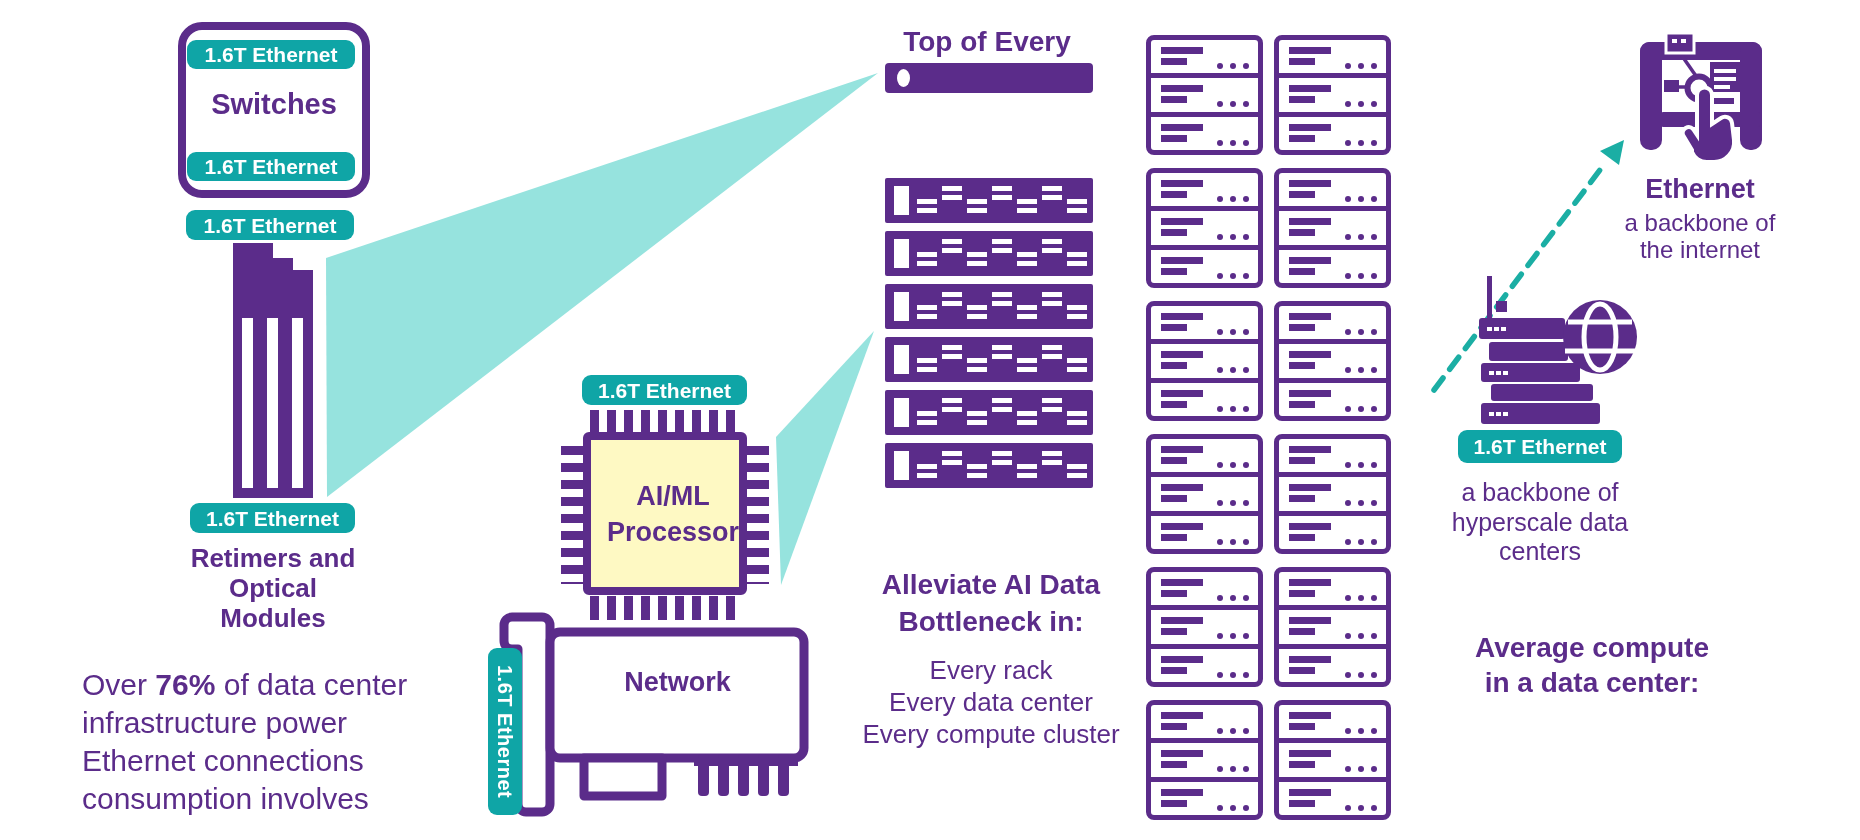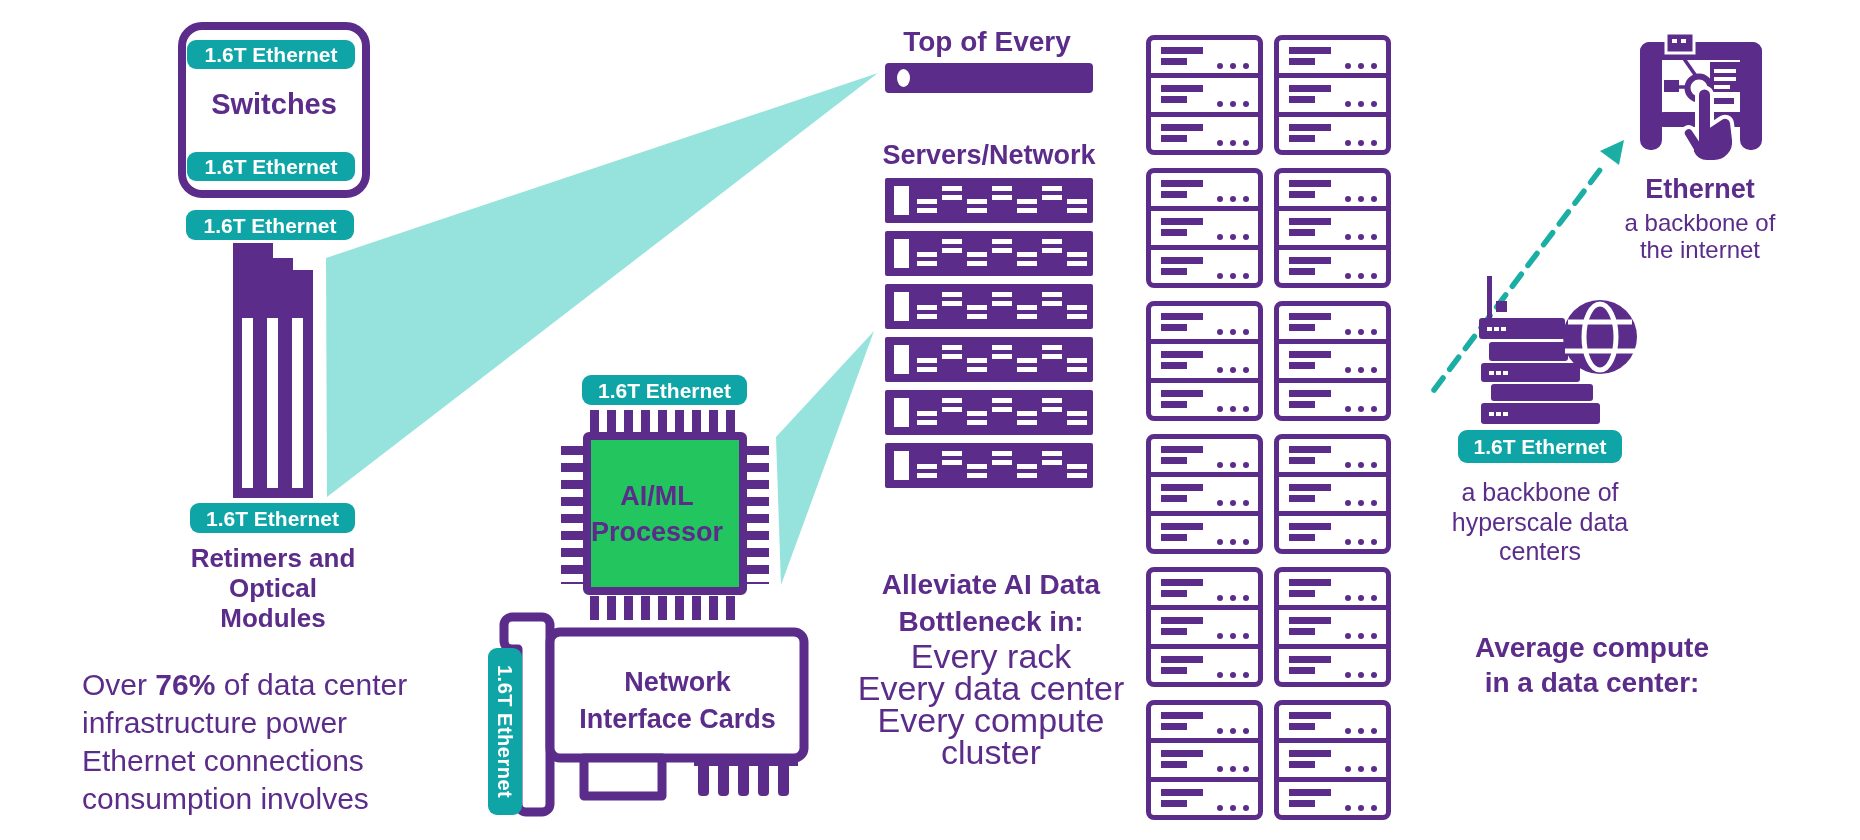--- a/index.html
+++ b/index.html
@@ -10,21 +10,21 @@
   .bold{font-weight:700;}
   .center{text-align:center;}
   .badge{position:absolute;background:#0FA5A6;color:#fff;font-weight:700;font-size:21px;
          border-radius:9px;display:flex;align-items:center;justify-content:center;line-height:1;}
   .badge-vert{writing-mode:vertical-rl;text-orientation:mixed;font-size:20px;letter-spacing:.5px;}
   
   .switch-box{left:178px;top:22px;width:192px;height:176px;border:8px solid #5B2C8A;
               border-radius:24px;box-sizing:border-box;background:#fff;}
   
   .chip-body{left:583px;top:432px;width:164px;height:163px;border:8px solid #5B2C8A;border-radius:6px;
-             box-sizing:border-box;background:#22c55e;display:flex;flex-direction:column;align-items:flex-start;justify-content:center;}
+             box-sizing:border-box;background:#fef9c3;display:flex;flex-direction:column;align-items:flex-end;justify-content:center;}
   .pins-top{left:590px;top:410px;width:152px;height:24px;
             background:repeating-linear-gradient(90deg,#5B2C8A 0 9px,rgba(0,0,0,0) 9px 17px);}
   .pins-bottom{left:590px;top:596px;width:152px;height:24px;
             background:repeating-linear-gradient(90deg,#5B2C8A 0 9px,rgba(0,0,0,0) 9px 17px);}
   .pins-left{left:561px;top:446px;width:24px;height:138px;
             background:repeating-linear-gradient(180deg,#5B2C8A 0 9px,rgba(0,0,0,0) 9px 17px);}
   .pins-right{left:745px;top:446px;width:24px;height:138px;
             background:repeating-linear-gradient(180deg,#5B2C8A 0 9px,rgba(0,0,0,0) 9px 17px);}
   
   .tor-bar{left:885px;top:63px;width:208px;height:30px;background:#5B2C8A;border-radius:4px;}
@@ -185,29 +185,27 @@
   <div class="abs pins-right"></div>
   <div class="abs chip-body">
     <div class="ptext bold center" style="font-size:27px;line-height:36px">
       <div>AI/ML</div>
       <div>Processor</div>
     </div>
   </div>
 
   <div class="abs ptext bold center" style="left:560px;top:664px;width:235px;font-size:27px;line-height:37px">
     <div>Network</div>
-    <div>Interface Cards</div>
   </div>
   <div class="badge badge-vert" style="left:488px;top:648px;width:34px;height:167px">1.6T Ethernet</div>
 
   <div class="abs ptext bold center" style="left:856px;top:26px;width:262px;font-size:28px">Top of Every Switch</div>
   <div class="abs tor-bar"></div>
   <div class="abs tor-oval"></div>
 
-  <div class="abs ptext bold center" style="left:858px;top:140px;width:262px;font-size:27px">Servers/Network</div>
   <div class="abs" id="server-stack">
       <div class="server-bar" style="top: 0px;">
         <div class="server-slot"></div>
         <div class="server-dash" style="left: 32px; top: 21px;"></div>
         <div class="server-dash" style="left: 32px; top: 30px;"></div>
         <div class="server-dash" style="left: 57px; top: 8px;"></div>
         <div class="server-dash" style="left: 57px; top: 17px;"></div>
         <div class="server-dash" style="left: 82px; top: 21px;"></div>
         <div class="server-dash" style="left: 82px; top: 30px;"></div>
         <div class="server-dash" style="left: 107px; top: 8px;"></div>
@@ -304,21 +302,21 @@
         <div class="server-dash" style="left: 182px; top: 21px;"></div>
         <div class="server-dash" style="left: 182px; top: 30px;"></div>
       </div>
     </div>
 
   <div class="abs ptext center" style="left:836px;top:566px;width:310px">
     <div class="bold" style="font-size:28px;line-height:37px">
       <div>Alleviate AI Data</div>
       <div>Bottleneck in:</div>
     </div>
-    <div style="font-size:34px;line-height:32px;margin-top:0">
+    <div style="font-size:26px;line-height:32px;margin-top:14px">
       <div>Every rack</div>
       <div>Every data center</div>
       <div>Every compute cluster</div>
     </div>
   </div>
 
   <div class="abs" id="rack-area">
       <div class="rack-group" style="left: 0px; top: 0px;">
         <div class="rack-cell">
           <div class="rk-bar1"></div>

